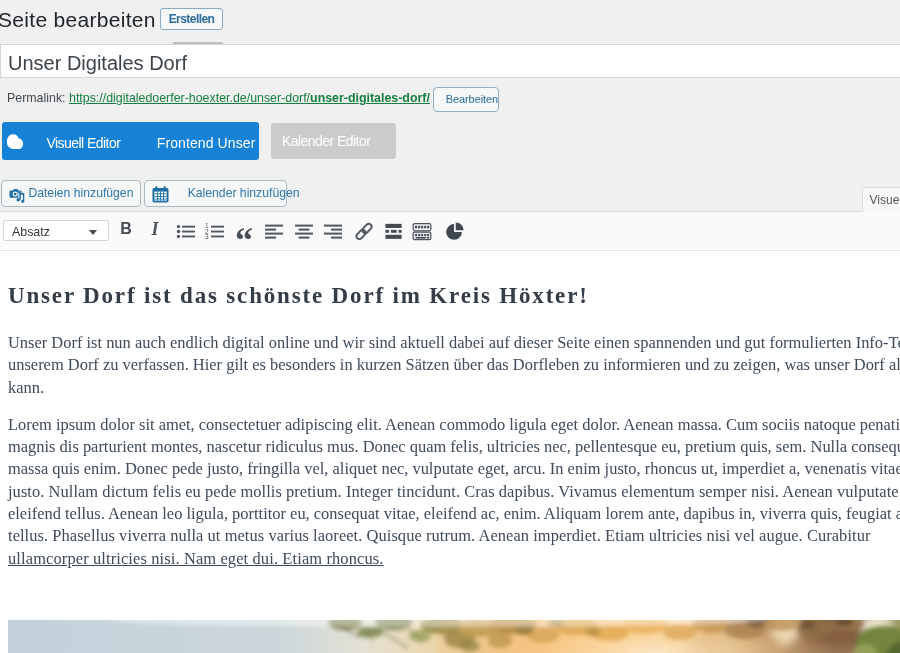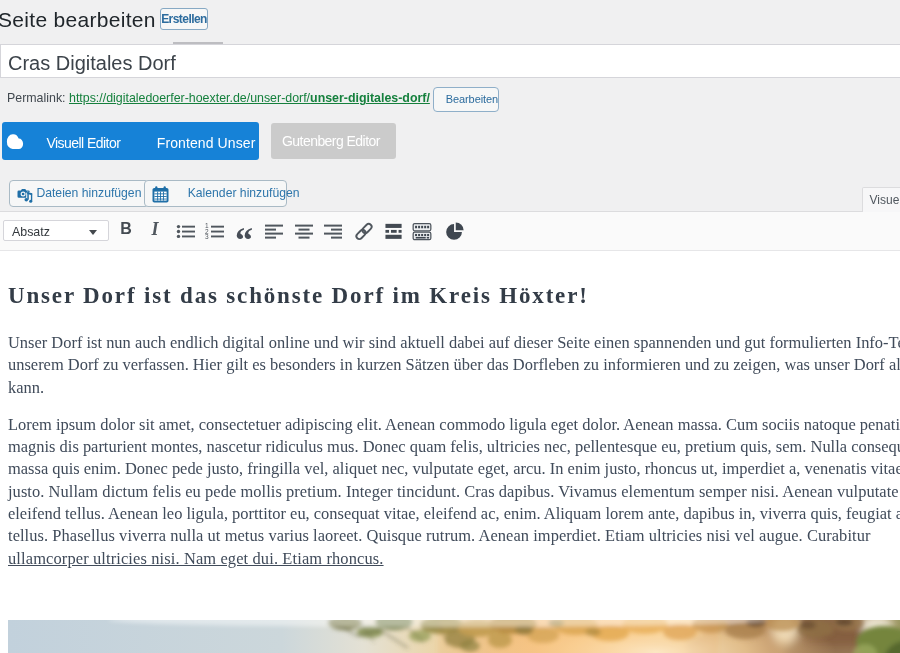--- a/index.html
+++ b/index.html
@@ -2,42 +2,42 @@
 <html><head>
 <meta charset="utf-8">
 <style>
 * { margin:0; padding:0; box-sizing:border-box; }
 html,body { width:900px; height:653px; overflow:hidden; }
 body { background:#f0f0f1; font-family:"Liberation Sans", sans-serif; position:relative; -webkit-font-smoothing:antialiased; }
 .abs { position:absolute; }
 
 
 #h1 { left:-2px; top:9px; font-size:21px; font-weight:400; color:#20262b; line-height:21px; letter-spacing:0.3px; }
-#btnnew { left:160px; top:8px; width:48px; height:22px; background:#f6f7f7; border:1px solid #87a9c4; border-radius:3px; color:#2c6c9e; font-size:12px; font-weight:700; letter-spacing:-0.55px; text-align:center; line-height:20px; }
+#btnnew { left:160px; top:8px; width:63px; height:22px; background:#f6f7f7; border:1px solid #87a9c4; border-radius:3px; color:#2c6c9e; font-size:12px; font-weight:700; letter-spacing:-0.55px; text-align:center; line-height:20px; }
 
 
 #ghost { left:173px; top:41.5px; width:50px; height:3.5px; background:#bdbdc1; }
 #titlebox { left:0px; top:44px; width:920px; height:34px; background:#fff; border:1px solid #d5d5da; }
 #titletext { left:8px; top:53px; font-size:20px; color:#3c434a; line-height:20px; }
 
 
 #permalink { left:7px; top:91px; font-size:12.4px; color:#41484f; line-height:15px; }
 #permalink .lnk { color:#15803d; text-decoration:underline; }
 #btnedit { left:433px; top:87px; width:66px; height:24.5px; background:#f6f7f7; border:1px solid #8fafc9; border-radius:4px; color:#2c6c9e; font-size:11px; letter-spacing:-0.1px; text-align:right; line-height:23px; }
 
 
 #bluebar { left:2px; top:121.5px; width:256.5px; height:38.5px; background:#1682d7; border-radius:3px; color:#fff; }
 #cloud { left:6px; top:132.5px; }
 #lab1 { left:46.5px; top:135px; font-size:14px; letter-spacing:-0.55px; color:#fff; line-height:17px; }
 #lab2 { left:156.8px; top:135px; font-size:14px; letter-spacing:0.1px; color:#fff; line-height:17px; }
 #graybtn { left:270.5px; top:122.5px; width:125px; height:36.5px; background:#cbcbcb; border-radius:3px; color:#fff; font-size:14px; letter-spacing:-0.55px; text-align:left; padding-left:11.5px; line-height:36px; }
 
 
 .mbtn { position:absolute; top:180px; height:27px; background:#f6f7f7; border:1px solid #a9bac5; border-radius:4px; font-size:12.2px; color:#2e76ab; line-height:25px; }
-#mbtn1 { left:1px; width:139.5px;margin-left:8px; }
+#mbtn1 { left:1px; width:139.5px; }
 #mbtn2 { left:144.4px; width:142.9px; }
 .mbtn svg { position:absolute; top:5px; }
 .mbtn span { position:absolute; top:0; white-space:nowrap; }
 
 
 #vistab { left:861.5px; top:186.5px; width:60px; height:25px; background:#f7f7f8; border:1px solid #dcdcde; border-bottom:none; border-radius:2px 2px 0 0; font-size:12px; color:#50575e; padding:5.5px 0 0 7px; }
 
 
 #editorwrap { left:0; top:211px; width:920px; height:442px; background:#fff; border-top:1px solid #dcdcde; }
 #tabpatch { left:862.5px; top:211px; width:37.5px; height:1px; background:#f7f7f8; }
@@ -53,32 +53,32 @@
 
 #photo { left:8px; top:620px; width:912px; height:60px; }
 </style>
 </head>
 <body>
 
 <div class="abs" id="h1">Seite bearbeiten</div>
 <div class="abs" id="btnnew">Erstellen</div>
 <div class="abs" id="ghost"></div>
 <div class="abs" id="titlebox"></div>
-<div class="abs" id="titletext">Cras Digitales Dorf</div>
+<div class="abs" id="titletext">Unser Digitales Dorf</div>
 
 <div class="abs" id="permalink">Permalink: <span class="lnk">https://digitaledoerfer-hoexter.de/unser-dorf/<b>unser-digitales-dorf/</b></span></div>
 <div class="abs" id="btnedit">Bearbeiten</div>
 
 <div class="abs" id="bluebar"></div>
 <svg class="abs" id="cloud" width="20" height="19" viewBox="0 0 18 14" preserveAspectRatio="none">
     <path fill="#fff" d="M6 1 A5.2 5.2 0 0 0 0.8 6.4 A5.2 5.2 0 0 0 6 11.8 L11.5 11.8 A3.9 3.9 0 0 0 15.4 7.9 A3.9 3.9 0 0 0 11.4 4.1 A5.4 5.4 0 0 0 6 1 Z"></path>
   </svg>
 <div class="abs" id="lab1">Visuell Editor</div>
 <div class="abs" id="lab2">Frontend Unser</div>
-<div class="abs" id="graybtn">Gutenberg Editor</div>
+<div class="abs" id="graybtn">Kalender Editor</div>
 
 <div class="mbtn" id="mbtn1">
   <svg style="left:7px;" width="17" height="17" viewBox="0 0 17 17">
     <g fill="#1f6fa7">
       <path d="M1.8 4.4 h2.1 l1-1.3 h3.4 l1 1.3 h2.1 a1.3 1.3 0 0 1 1.3 1.3 v0.5 l-2.3-0.6 -1.2 1.6 v4.5 h-7.4 a1.3 1.3 0 0 1-1.3-1.3 v-4.7 a1.3 1.3 0 0 1 1.3-1.3 z"></path>
       <circle cx="6.1" cy="8" r="2.5" fill="#f6f7f7"></circle>
       <circle cx="6.1" cy="8" r="1.35"></circle>
       <circle cx="9.3" cy="13.7" r="1.8"></circle>
       <rect x="10.3" y="6" width="1.5" height="7.7"></rect>
       <path d="M10.3 6 l4.8 1.25 v2.1 l-4.8-1.25 z"></path>

